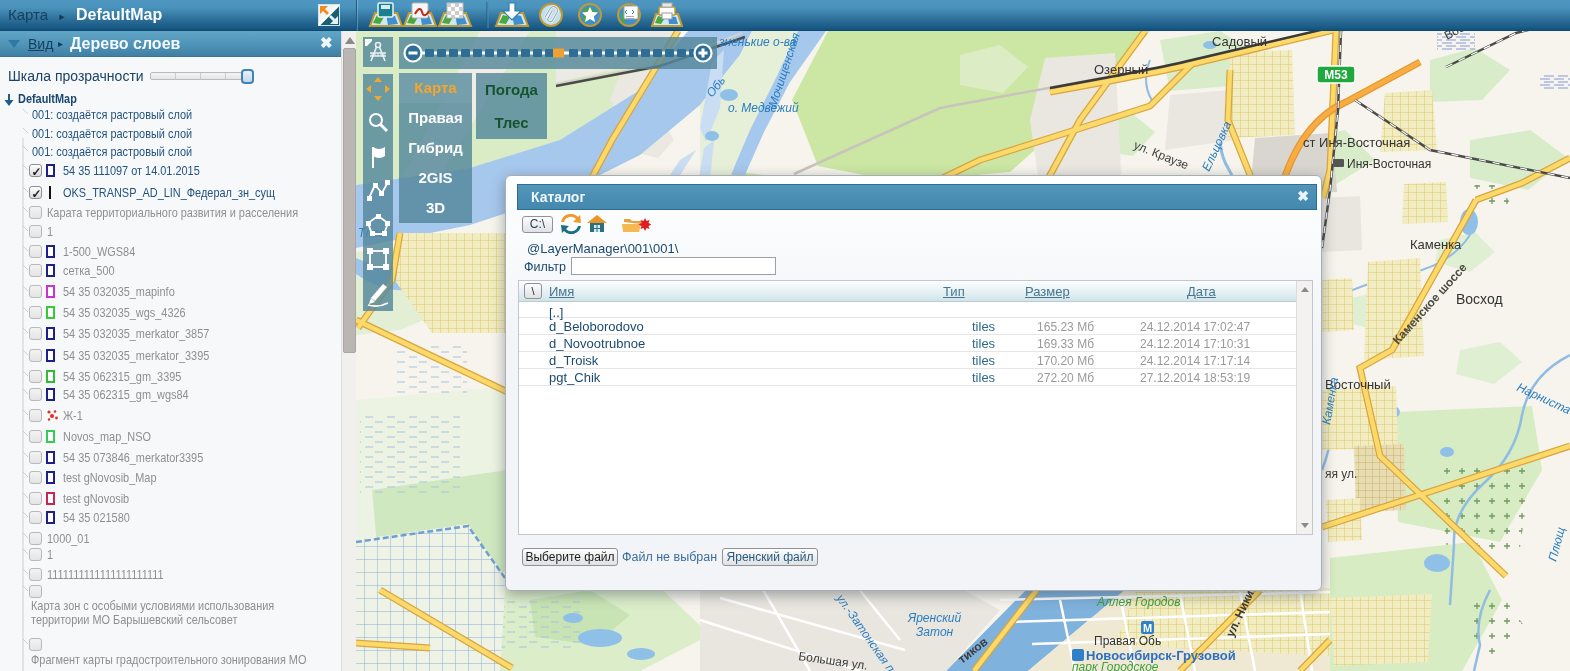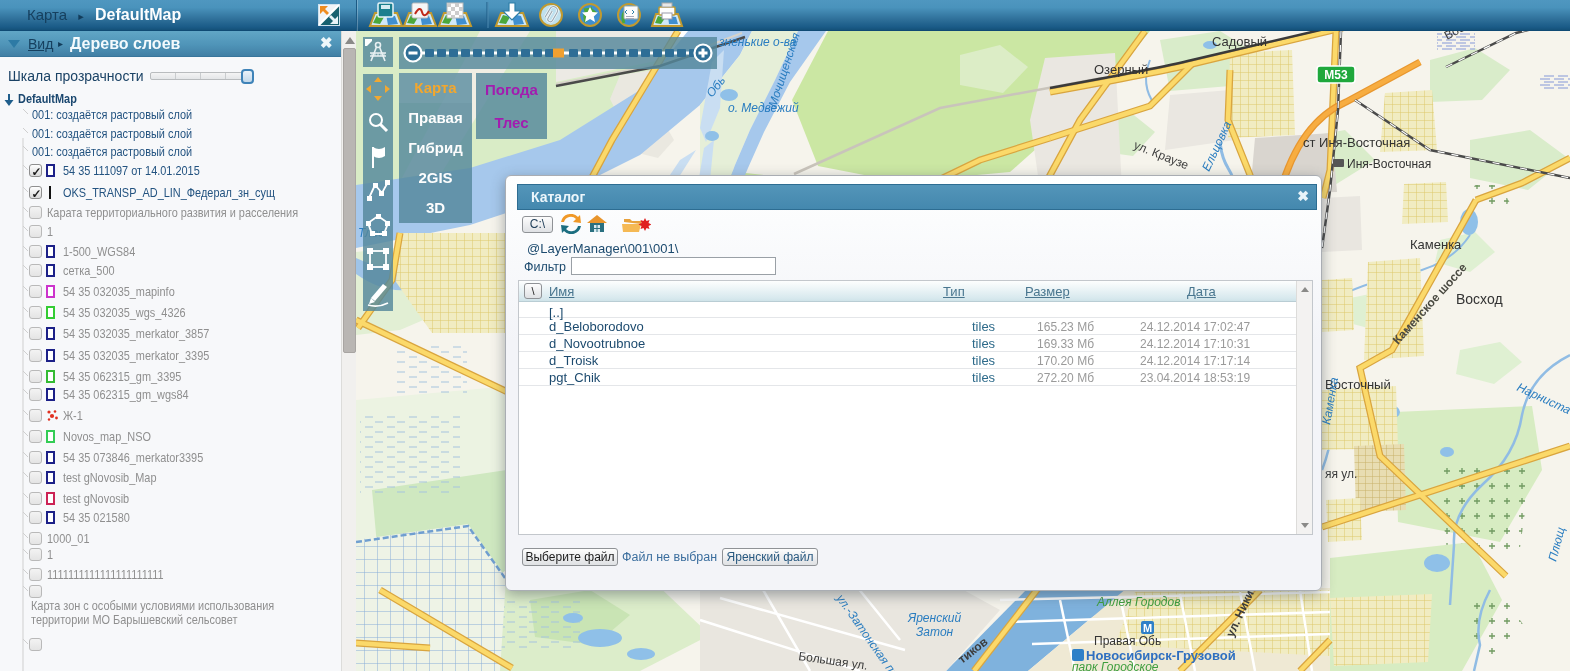--- a/index.html
+++ b/index.html
@@ -3,21 +3,21 @@
 <meta charset="utf-8">
 <style>
 * { margin:0; padding:0; box-sizing:border-box; }
 html,body { width:1570px; height:671px; overflow:hidden; font-family:"Liberation Sans", sans-serif; background:#fff; }
 #stage { position:absolute; top:0; left:0; width:1570px; height:671px; overflow:hidden; }
 .abs { position:absolute; }
 
 #topbar { position:absolute; top:0; left:0; width:1570px; height:31px;
   background:linear-gradient(to bottom,#4f97c0 0%,#4a93bc 25%,#2e6f99 65%,#1a5b87 90%,#145179 100%);
   border-bottom:1px solid #0f4a74; }
-#crumb { position:absolute; top:6px; left:8px; font-size:15px; color:#16405f;margin-left:19px; }
+#crumb { position:absolute; top:6px; left:8px; font-size:15px; color:#16405f; }
 #crumb b { color:#fdfeff; font-weight:bold; font-size:16px; }
 #crumb .sep { color:#123c5a; font-size:11px; padding:0 7px; }
 .tsep { position:absolute; top:0; width:1px; height:31px; background:#1c5a84; box-shadow:1px 0 0 rgba(255,255,255,0.25); }
 #search { position:absolute; top:3px; left:744px; width:826px; height:24px; background:#fff; border:1px solid #14527e; border-radius:3px; box-shadow:inset 0 2px 3px rgba(120,140,150,0.25); }
 #search .ph { position:absolute; top:4px; left:26px; font-size:13px; color:#8d9ba6; }
 
 #panel { position:absolute; top:31px; left:0; width:341px; height:640px; background:#f7f8fa; }
 #phead { position:absolute; top:0; left:0; width:341px; height:26px;
   background:linear-gradient(to bottom,#61a6c6 0%,#4f94b8 55%,#417fa4 100%);
   border-bottom:1px solid #38759b; }
@@ -42,21 +42,21 @@
 .lg { position:absolute; top:1px; width:9px; height:13px; background:#fff; border:2px solid #222288; }
 .dis-t { color:#8f8f8f; }
 .ct { display:inline-block; transform:scaleX(0.84); transform-origin:0 50%; }
 
 .teal { background:rgba(84,136,155,0.82); }
 #sliderpanel { position:absolute; left:399px; top:37px; width:318px; height:32px; }
 #btnstack { position:absolute; left:399px; top:73px; width:73px; }
 #btnstack .mb { height:30px; line-height:30px; text-align:center; font-size:15px; font-weight:bold; color:#fdfdfd; margin-bottom:0; }
 #btnstack .mb.on { color:#f2a72e; background:rgba(104,152,168,0.88); }
 #weather { position:absolute; left:476px; top:73px; width:71px; }
-#weather .mb { height:33px; line-height:33px; text-align:center; font-size:15px; font-weight:bold; color:#a21caf; }
+#weather .mb { height:33px; line-height:33px; text-align:center; font-size:15px; font-weight:bold; color:#14532d; }
 #compassbox { position:absolute; left:363px; top:37px; width:30px; height:30px; }
 #toolstrip { position:absolute; left:363px; top:74px; width:30px; height:237px; }
 #toolstrip svg { display:block; }
 
 #dialog { position:absolute; left:505px; top:175px; width:817px; height:416px;
   background:linear-gradient(#feffff,#f3f4f8 40%); border:1px solid #a9adb3; border-radius:6px;
   box-shadow:0 4px 14px rgba(60,70,80,0.45); }
 #dlg-title { position:absolute; left:11px; top:8px; width:800px; height:26px;
   background:linear-gradient(#5395b9,#4488ae); border:1px solid #2d6d92; }
 #dlg-title .t { position:absolute; left:13px; top:4px; font-size:14px; font-weight:bold; color:#ecf6fb; }
@@ -566,20 +566,21 @@
           <span class="abs dis-t" style="left:47px"><span class="ct">1111111111111111111111</span></span>
         </div>
 <div class="trow" style="left:0;top:553px">
           <span class="cb dis" style="left:29px"></span>
         </div>
 <div class="trow dis-t" style="left:31px;top:567px"><span class="ct">Карта зон с особыми условиями использования</span></div>
 <div class="trow dis-t" style="left:31px;top:581px"><span class="ct">территории МО Барышевский сельсовет</span></div>
 <div class="trow" style="left:0;top:606px">
           <span class="cb dis" style="left:29px"></span>
         </div>
+<div class="trow dis-t" style="left:31px;top:621px"><span class="ct">Фрагмент карты градостроительного зонирования МО</span></div>
   </div>
 </div>
 <div id="pscroll">
       <span class="up"></span>
       <span class="thumb"></span>
     </div>
 <div id="compassbox" class="teal">
       <svg class="abs" style="left:0;top:0" width="30" height="30" viewBox="0 0 30 30">
 <path d="M2 2 l7 0 0 2 -5 5 -2 0 Z" fill="#fff"></path>
 <g stroke="#e8f0f2" stroke-width="1.6" fill="none">
@@ -732,21 +733,21 @@
 <div class="drow" style="top:71px;height:17px">
           <span class="nm">d_Troisk</span>
           <span class="tp">tiles</span>
           <span class="sz">170.20 Мб</span>
           <span class="dt">24.12.2014 17:17:14</span>
         </div>
 <div class="drow" style="top:88px;height:17px">
           <span class="nm">pgt_Chik</span>
           <span class="tp">tiles</span>
           <span class="sz">272.20 Мб</span>
-          <span class="dt">23.04.2014 18:53:19</span>
+          <span class="dt">27.12.2014 18:53:19</span>
         </div>
     <div id="dlg-vscroll">
       <span class="a" style="top:6px;border-bottom:5px solid #8a8a88;"></span>
       <span class="a" style="bottom:6px;border-top:5px solid #8a8a88;"></span>
     </div>
   </div>
   <div class="wbtn" style="left:16px;top:372px;width:96px;height:18px;line-height:16px;">Выберите файл</div>
   <div class="abs" style="left:116px;top:374px;font-size:12.5px;color:#3b6e9e;">Файл не выбран</div>
   <div class="wbtn" style="left:216px;top:372px;width:96px;height:18px;line-height:16px;color:#2a5a80;">Яренский файл</div>
 </div>

